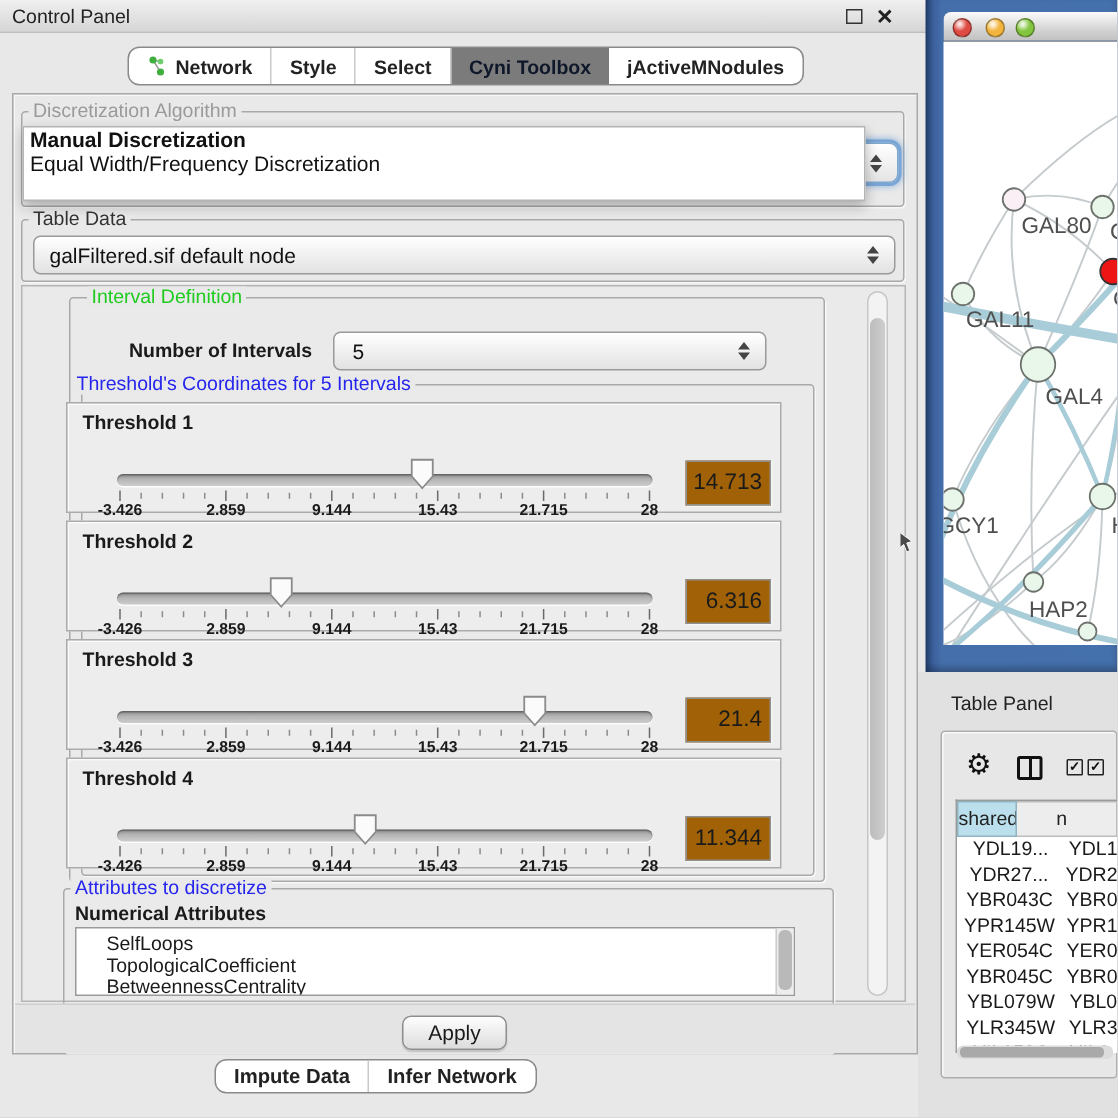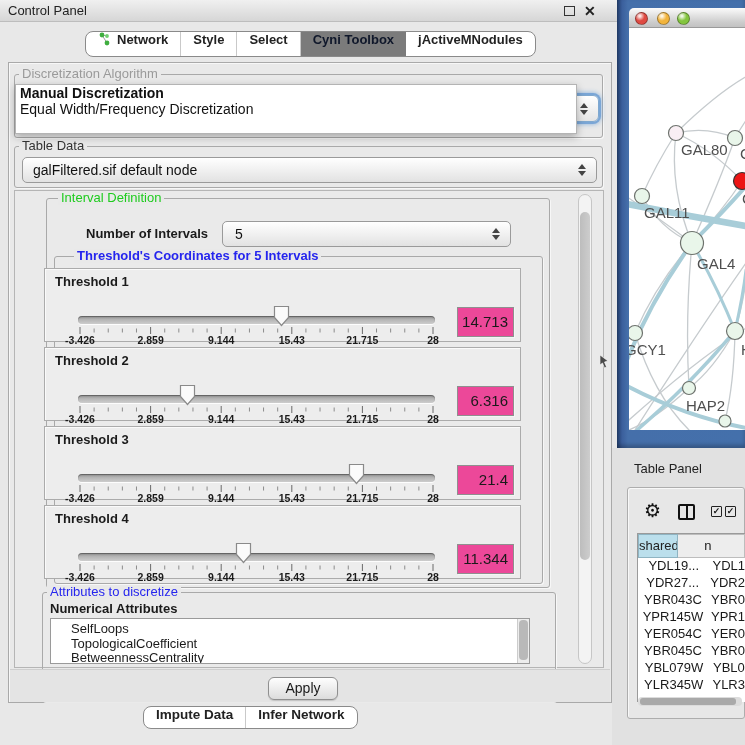--- a/index.html
+++ b/index.html
@@ -12,21 +12,21 @@
 
   
   #cp-titlebar { left:0; top:0; width:620px; height:22px;
     background:linear-gradient(#f0f0f0,#d6d6d6); border-bottom:1px solid #bdbdbd;
     font-size:13px; color:#222; line-height:21px; padding-left:8px; }
   #float-icon { left:564px; top:6px; width:11px; height:10px; border:1.5px solid #333; background:transparent; }
   #close-icon { left:584px; top:2px; font-size:14px; font-weight:bold; color:#222; line-height:18px; }
 
   .seg { display:flex; align-items:stretch; background:#fff; border:1.5px solid #8a8a8a;
     border-radius:8px; overflow:hidden; font-weight:bold; color:#222; }
-  .seg-item { display:flex; padding:0 12px; cursor:default; white-space:nowrap; }
+  .seg-item { display:flex; align-items:center; padding:0 12px; cursor:default; white-space:nowrap; }
   .seg-item:not(:last-child){ border-right:1px solid #c9c9c9; }
   .seg-item.selected { background:#7b7b7b; color:#0f172a; border-right:none; }
   #top-tabs { left:85px; top:31px; height:26px; font-size:13px; }
   #bottom-tabs { left:143px; top:706px; height:23px; font-size:13.5px; }
 
   #outer-panel { left:8px; top:62px; width:604px; height:641px;
     background:#e9e9e9; border:1px solid #a9a9a9; box-shadow:inset 1px 1px 0 #f7f7f7; }
 
   .fieldset { position:absolute; border:1px solid #a9a9a9; border-radius:3px;
     box-shadow:1px 1px 0 rgba(250,250,250,.8); }
@@ -55,31 +55,31 @@
   .spin-dn { width:0;height:0;border-left:4px solid transparent;border-right:4px solid transparent;
     border-top:5px solid #444; }
 
   #scrollpane { left:14px; top:190px; width:590px; height:478px; background:#eaeaea;
     border:1px solid #b5b5b5; overflow:hidden; }
   #interval-fieldset { left:46px; top:198px; width:504px; height:390px; }
   #interval-legend { left:58px; top:191px; color:var(--legend-green); }
   #noi-label { left:86px; top:226px; font-size:13px; font-weight:bold; }
   #noi-combo { left:222px; top:221px; width:289px; height:26px; padding-left:12px; }
   #thresh-fieldset { left:54px; top:256px; width:489px; height:328px; }
-  #thresh-legend { left:74px; top:249px; color:var(--legend-blue);font-weight:bold; }
+  #thresh-legend { left:48px; top:249px; color:var(--legend-blue); }
   #threshold-list { left:44px; top:268px; width:477px; }
   .threshold-box { position:relative; width:477px; height:74px; margin-bottom:5px;
     background:#ededed; border:1px solid #ababab; box-shadow:inset 1px 1px 0 #fafafa; }
   .t-label { position:absolute; left:10px; top:5px; font-size:13px; font-weight:bold; }
   .t-slider { position:absolute; left:30px; top:36px; width:370px; height:38px; }
   .t-track { position:absolute; left:3px; top:11px; width:357px; height:8px; border-radius:4px;
     background:linear-gradient(#8f8f8f,#b5b5b5 45%,#cdcdcd); box-shadow:inset 0 1px 1px rgba(0,0,0,.35), 0 1px 0 #fdfdfd; }
   .t-thumb { position:absolute; top:0; width:17px; height:22px; }
   .t-ticks { position:absolute; left:3px; top:22px; overflow:visible; }
-  .t-value { position:absolute; left:412px; top:38px; width:57px; height:30px; background:#ec4899;
+  .t-value { position:absolute; left:412px; top:38px; width:57px; height:30px; background:#a16207;
     border:1px solid #8f8f8f; box-shadow:1px 1px 0 #f5f5f5; font-size:15px; text-align:right;
     padding-right:5px; line-height:28px; }
 
   #attr-fieldset { left:42px; top:592px; width:514px; height:110px; }
   #attr-legend { left:47px; top:585px; color:var(--legend-blue); }
   #num-attr-label { left:50px; top:601px; font-size:13px; font-weight:bold; }
   #attr-list { left:50px; top:618px; width:480px; height:46px; background:#fff;
     border:1px solid #9a9a9a; overflow:hidden; padding:3px 0 0 20px; }
   .attr-item { font-size:13px; line-height:14.5px; }
   #attr-vscroll { left:517px; top:619px; width:12px; height:44px; background:#ededed; border-left:1px solid #ccc; }

